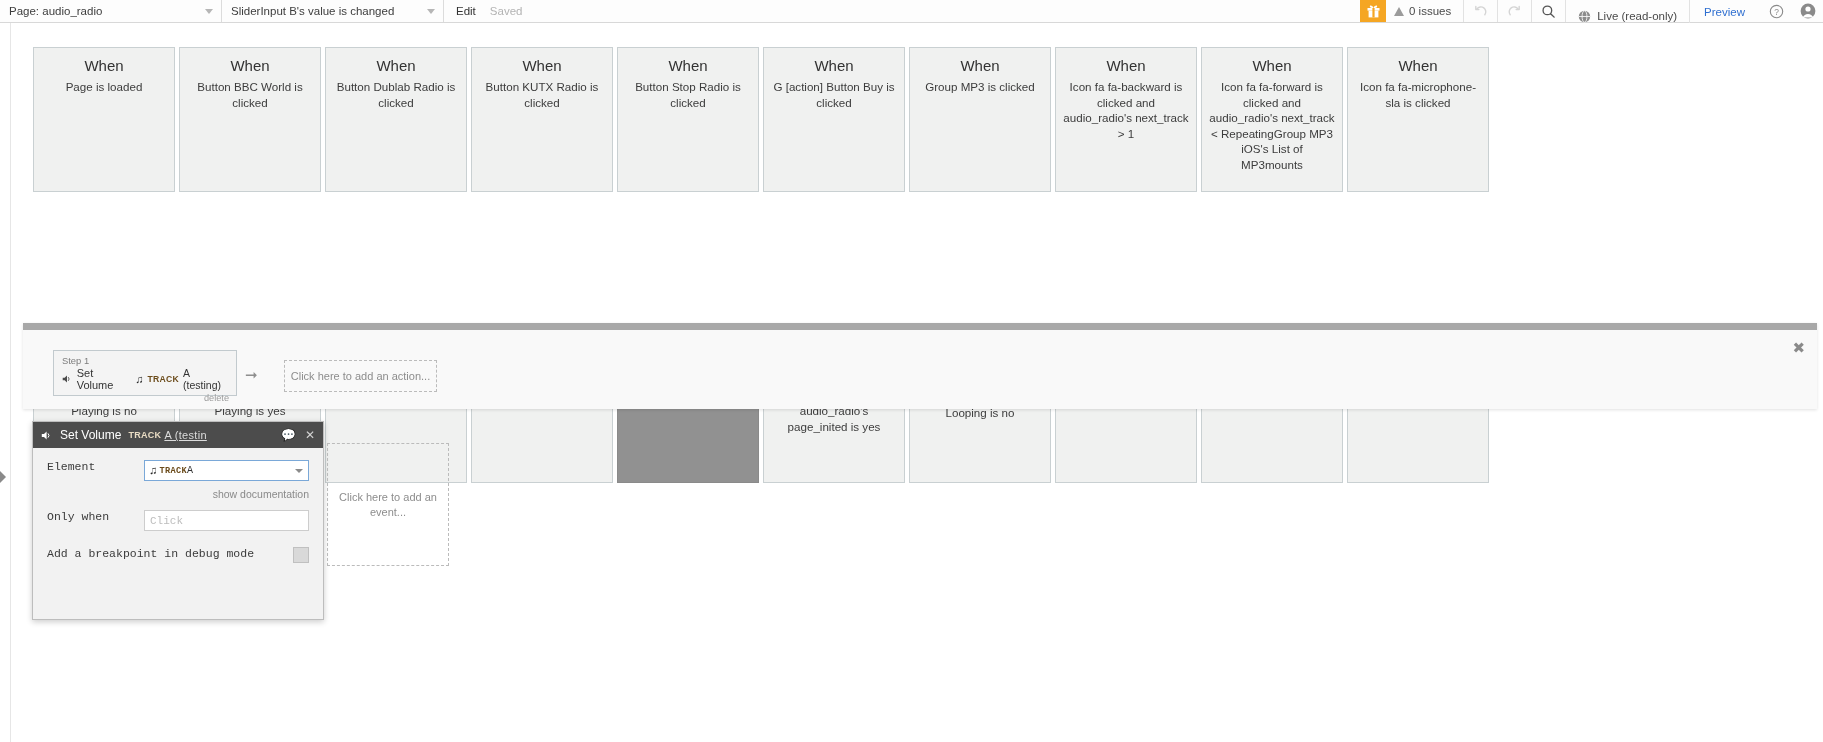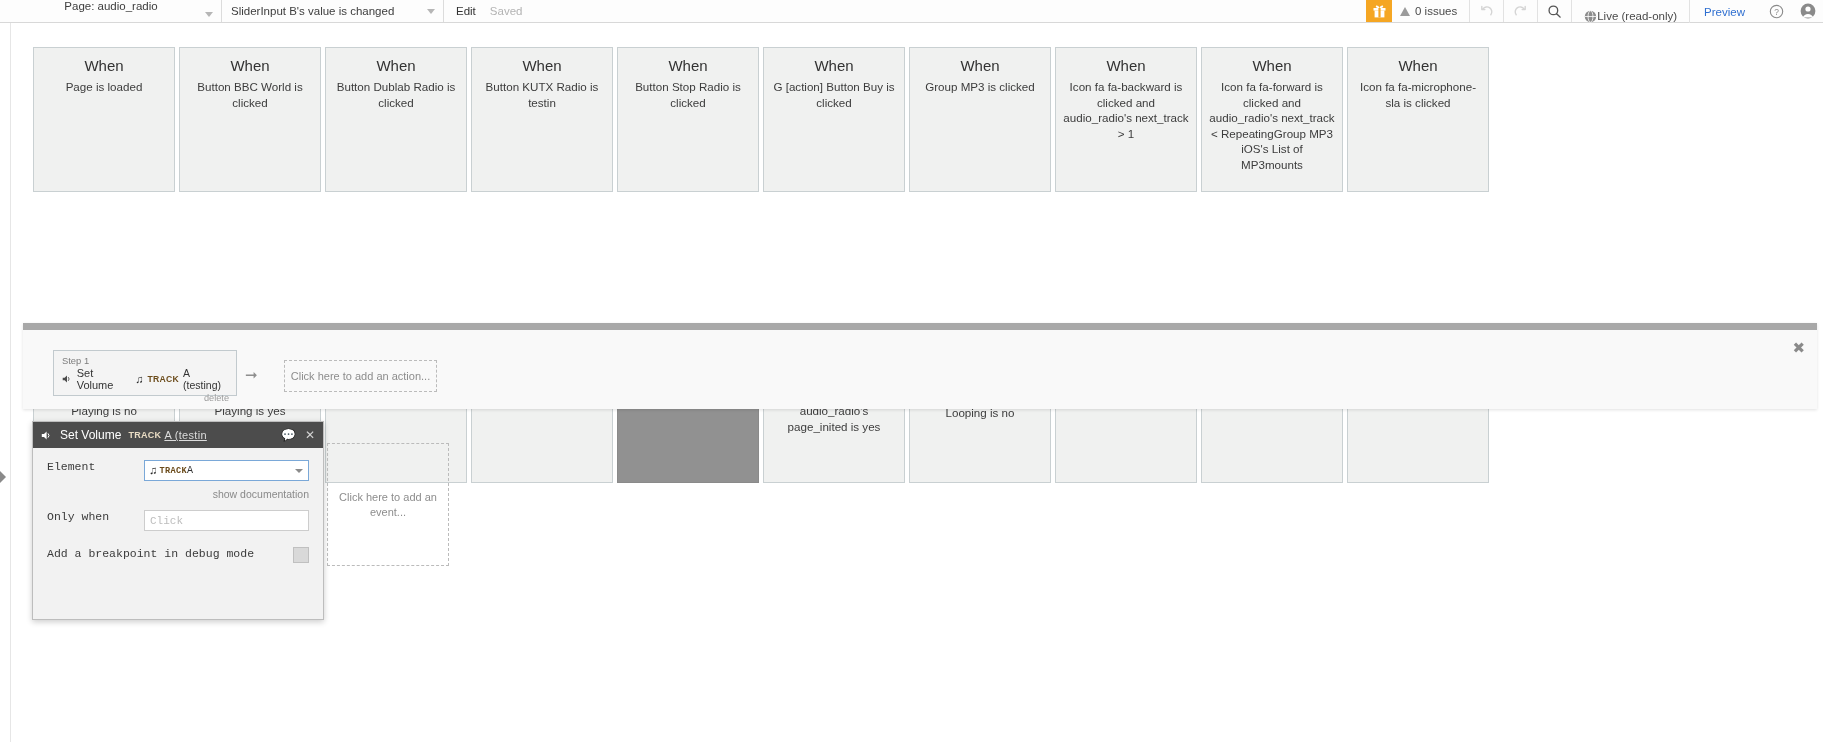--- a/index.html
+++ b/index.html
@@ -20,21 +20,21 @@
     display: flex; align-items: stretch;
     font-size: 11.5px; color: #3d3d3d;
   }
   .tb-sel {
     display: flex; align-items: center;
     padding: 0 8px 0 9px;
     border-right: 1px solid #dcdcdc;
     position: relative;
     white-space: nowrap;
   }
-  .tb-sel.page { width: 222px; flex-direction: column; }
+  .tb-sel.page { width: 222px; }
   .tb-sel.wf { width: 222px; }
   .tb-sel .caret {
     margin-left: auto;
     width: 0; height: 0;
     border-left: 4.5px solid transparent;
     border-right: 4.5px solid transparent;
     border-top: 5px solid #b6b6b6;
   }
   .tb-edit {
     display: flex; align-items: center; gap: 14px;
@@ -63,21 +63,21 @@
     border-right: 5px solid transparent;
     border-bottom: 9px solid #9b9b9b;
   }
   .icobtn {
     width: 34px;
     display: flex; align-items: center; justify-content: center;
     border-right: 1px solid #e2e2e2;
   }
   .icobtn.noborder { border-right: none; }
   .live {
-    display: flex; align-items: center; 
+    display: flex; align-items: center; gap: 6px;
     padding: 16px 12px;
     border-right: 1px solid #e2e2e2;
     color: #4a4a4a;
   }
   .preview {
     display: flex; align-items: center;
     padding: 12px 14px;
     color: #2f6fd0;
   }
   .avatar-wrap {
@@ -372,21 +372,21 @@
         <div class="card" style="left: 179px; top: 24px;">
           <div class="when">When</div>
           <div class="desc">Button BBC World is clicked</div>
         </div>
         <div class="card" style="left: 325px; top: 24px;">
           <div class="when">When</div>
           <div class="desc">Button Dublab Radio is clicked</div>
         </div>
         <div class="card" style="left: 471px; top: 24px;">
           <div class="when">When</div>
-          <div class="desc">Button KUTX Radio is testin</div>
+          <div class="desc">Button KUTX Radio is clicked</div>
         </div>
         <div class="card" style="left: 617px; top: 24px;">
           <div class="when">When</div>
           <div class="desc">Button Stop Radio is clicked</div>
         </div>
         <div class="card" style="left: 763px; top: 24px;">
           <div class="when">When</div>
           <div class="desc">G [action] Button Buy is clicked</div>
         </div>
         <div class="card" style="left: 909px; top: 24px;">

